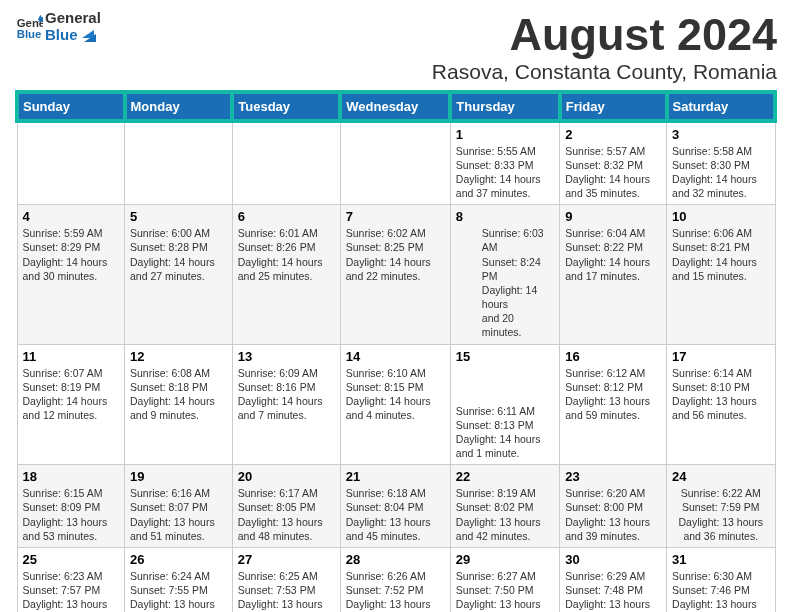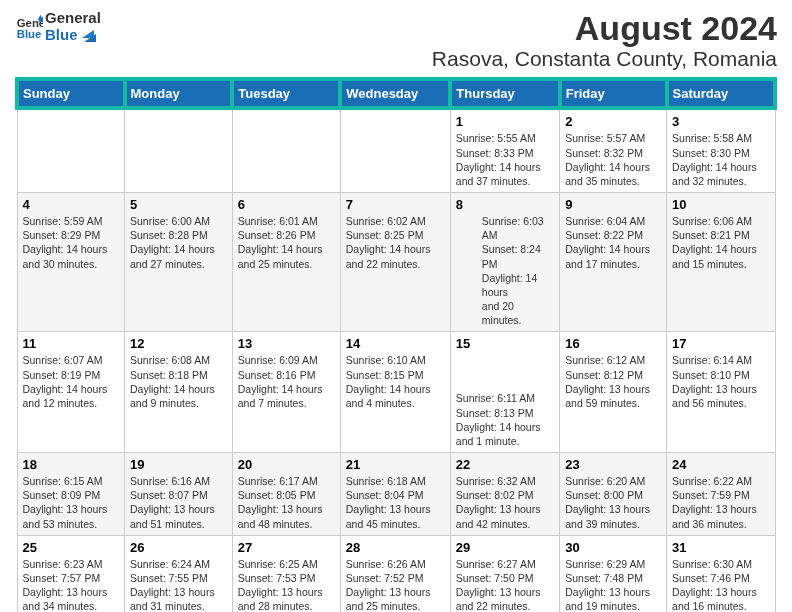--- a/index.html
+++ b/index.html
@@ -22,21 +22,21 @@
       gap: 2px;
     }
     .logo-icon {
       width: 28px;
       height: 28px;
     }
     .title-block {
       text-align: right;
     }
     .main-title {
-      font-size: 34px;
+      font-size: 45px;
       font-weight: bold;
       color: #333;
       line-height: 1.1;
     }
     .subtitle {
       font-size: 21px;
       color: #333;
     }
     table {
       width: 100%;
@@ -281,35 +281,35 @@
         </td>
         <td>
           <span class="day-num">21</span>
           <div class="day-info" style="white-space: pre-line;">Sunrise: 6:18 AM
 Sunset: 8:04 PM
 Daylight: 13 hours
 and 45 minutes.</div>
         </td>
         <td>
           <span class="day-num">22</span>
-          <div class="day-info" style="white-space: pre-line;">Sunrise: 6:32 AM
+          <div class="day-info" style="white-space: pre-line;">Sunrise: 8:19 AM
 Sunset: 8:02 PM
 Daylight: 13 hours
 and 42 minutes.</div>
         </td>
         <td>
           <span class="day-num">23</span>
           <div class="day-info" style="white-space: pre-line;">Sunrise: 6:20 AM
 Sunset: 8:00 PM
 Daylight: 13 hours
 and 39 minutes.</div>
         </td>
         <td>
           <span class="day-num">24</span>
-          <div class="day-info" style="white-space: pre-line;">Sunrise: 6:22 AM
+          <div class="day-info" style="white-space: pre-line; text-align: center;">Sunrise: 6:22 AM
 Sunset: 7:59 PM
 Daylight: 13 hours
 and 36 minutes.</div>
         </td>
       </tr>
       <tr>
         <td>
           <span class="day-num">25</span>
           <div class="day-info" style="white-space: pre-line;">Sunrise: 6:23 AM
 Sunset: 7:57 PM

